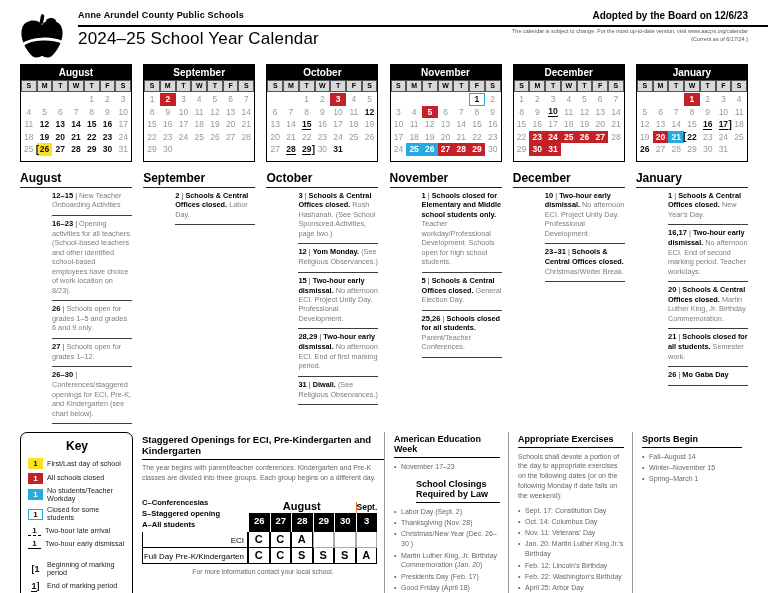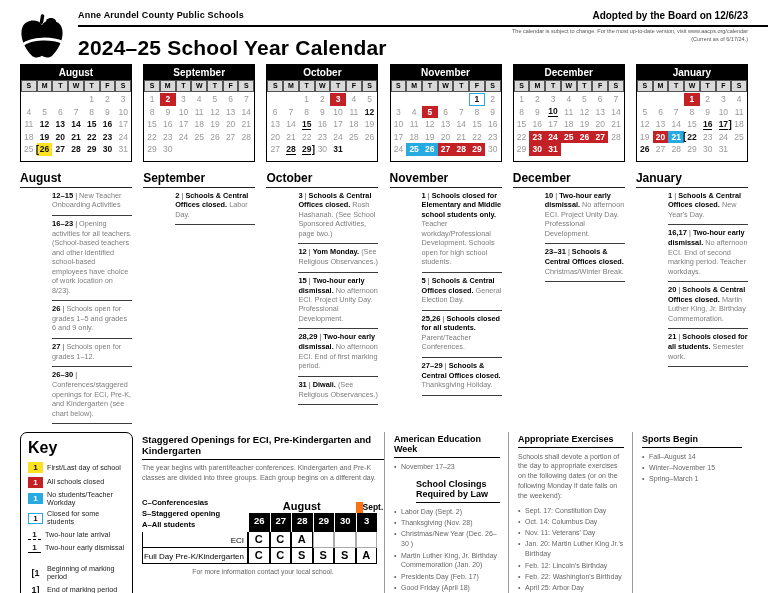--- a/index.html
+++ b/index.html
@@ -6,21 +6,21 @@
   html,body { width:768px; height:593px; background:#fff; overflow:hidden;
               font-family:"Liberation Sans", sans-serif; color:#000; }
   .page { position:relative; width:768px; height:593px; padding:0 20px; }
 
   
   .hdr { position:relative; height:62px; }
   .logo { position:absolute; left:-2px; top:12px; width:48px; height:50px; }
   .hdr-left { margin-left:58px; padding-top:10px; }
   .org { font-size:9px; font-weight:bold; letter-spacing:.2px; padding-bottom:3px; }
   .hdr-rule { position:absolute; left:58px; right:-20px; top:25px; border-top:2px solid #000; }
-  .title { font-size:21px; font-weight:bold; margin-top:13px; letter-spacing:.2px; }
+  .title { font-size:17px; font-weight:normal; margin-top:6px; letter-spacing:.2px; }
   .hdr-right { position:absolute; right:0; top:10px; text-align:right; }
   .adopted { font-size:10px; font-weight:bold; padding-bottom:6px; }
   .hnote { font-size:5.5px; color:#555; line-height:1.5; }
 
   
   .mrow { display:flex; justify-content:space-between; margin-top:2px; }
   .month { width:112px; border:1px solid #000; background:#fff; padding-bottom:5px; }
   .mtitle { background:#000; color:#fff; font-size:10px; font-weight:bold;
             text-align:center; padding:1.5px 0 2.5px; }
   .dowrow { display:grid; grid-template-columns:repeat(7,1fr); }
@@ -49,21 +49,21 @@
   .note { border-bottom:1px solid #3c3c3c; padding:3px 0 5px; font-size:7.3px;
           line-height:1.3; color:#7d7d7d;margin-left:32px; }
   .nd { color:#000; font-weight:bold; font-size:7.6px; }
   .nsep { color:#555; }
   .nb { color:#000; font-weight:bold; }
 
   
   .brow { display:flex; margin-top:8px; align-items:stretch; }
   .key { width:113px; border:1.5px solid #000; border-radius:7px; padding:6px 6px 6px 7px;
          flex:none; }
-  .key h2 { text-align:left; font-size:16px; font-weight:bold; margin-bottom:5px; }
+  .key h2 { text-align:center; font-size:12px; font-weight:bold; margin-bottom:5px; }
   .krow { display:flex; align-items:center; margin-bottom:3.5px; }
   .krow.kgap { margin-top:12px; }
   .ksw { flex:none; width:15px; height:11px; display:inline-flex; align-items:center;
          justify-content:center; font-size:8px; font-weight:bold; margin-right:4px; color:#111; }
   .ksw.yellow-box { background:#fbe122; }
   .ksw.red-box { background:#c42127; color:#fff; }
   .ksw.blue-box { background:#27aae1; color:#fff; }
   .ksw.outline-box { border:1.5px solid #27aae1; background:#fff; }
   .ksw.dashed-underline { border-bottom:1.2px dashed #000; height:10px; width:13px; }
   .ksw.solid-underline { border-bottom:1.2px solid #000; height:10px; width:13px; }
@@ -74,21 +74,21 @@
 
   .stag { width:242px; flex:none; margin-left:9px; padding-top:2px; }
   .stag h2 { font-size:9.5px; font-weight:bold; border-bottom:1.5px solid #000; padding-bottom:3px; }
   .stag .sdesc { font-size:7px; color:#666; line-height:1.35; margin-top:3px; }
   .stable { display:grid; grid-template-columns:106px repeat(6,21.5px);
             margin-top:15px; }
   .sleg { grid-column:1; grid-row:1 / span 2; align-self:end; font-size:7.6px;
           font-weight:bold; line-height:1.45; padding-bottom:2px; }
   .smon { grid-row:1; text-align:center; font-weight:bold; align-self:end; padding-bottom:1px; }
   .smon.aug { grid-column:2 / span 5; font-size:11px; }
-  .smon.sep { grid-column:7; font-size:8.5px; border-left:7px solid #f97316; }
+  .smon.sep { grid-column:7; font-size:8.5px; border-left:1px solid #f97316; }
   .sdate { grid-row:2; background:#000; color:#fff; font-size:9.5px; font-weight:bold;
            text-align:center; padding:2px 0; border-left:1px solid #fff; }
   .slabel { font-size:8px; text-align:right; padding:3px 3px 0 0; border:1px solid #000;
             border-top:none; display:flex; align-items:center; justify-content:flex-end; }
   .scell { border:1px solid #000; border-top:none; text-align:center; font-size:11px;
            font-weight:bold; padding:1.5px 0; }
   .scell.empty { border-color:#aaa; }
   .sfoot { text-align:center; font-size:6.8px; color:#666; margin-top:4px; }
 
   .bcol { padding:2px 8px 0 9px; }
@@ -818,33 +818,33 @@
         <div class="note"><span class="nd">12</span><span class="nsep"> | </span><span class="nb">Yom Monday. </span><span class="nt">(See Religious Observances.)</span></div>
         <div class="note"><span class="nd">15</span><span class="nsep"> | </span><span class="nb">Two-hour early dismissal. </span><span class="nt">No afternoon ECI. Project Unity Day. Professional Development.</span></div>
         <div class="note"><span class="nd">28,29</span><span class="nsep"> | </span><span class="nb">Two-hour early dismissal. </span><span class="nt">No afternoon ECI. End of first marking period.</span></div>
         <div class="note"><span class="nd">31</span><span class="nsep"> | </span><span class="nb">Diwali. </span><span class="nt">(See Religious Observances.)</span></div>
       </div>
       <div class="ncol">
         <h3>November</h3>
         <div class="note"><span class="nd">1</span><span class="nsep"> | </span><span class="nb">Schools closed for Elementary and Middle school students only. </span><span class="nt">Teacher workday/Professional Development. Schools open for high school students.</span></div>
         <div class="note"><span class="nd">5</span><span class="nsep"> | </span><span class="nb">Schools &amp; Central Offices closed. </span><span class="nt">General Election Day.</span></div>
         <div class="note"><span class="nd">25,26</span><span class="nsep"> | </span><span class="nb">Schools closed for all students. </span><span class="nt">Parent/Teacher Conferences.</span></div>
-        <div class="note"><span class="nd">27–29</span><span class="nsep"> | </span><span class="nb">Schools &amp; Central Offices closed. </span><span class="nt">Thanksgiving Holiday.</span></div>
       </div>
       <div class="ncol">
         <h3>December</h3>
         <div class="note"><span class="nd">10</span><span class="nsep"> | </span><span class="nb">Two-hour early dismissal. </span><span class="nt">No afternoon ECI. Project Unity Day. Professional Development.</span></div>
         <div class="note"><span class="nd">23–31</span><span class="nsep"> | </span><span class="nb">Schools &amp; Central Offices closed. </span><span class="nt">Christmas/Winter Break.</span></div>
       </div>
       <div class="ncol">
         <h3>January</h3>
         <div class="note"><span class="nd">1</span><span class="nsep"> | </span><span class="nb">Schools &amp; Central Offices closed. </span><span class="nt">New Year's Day.</span></div>
         <div class="note"><span class="nd">16,17</span><span class="nsep"> | </span><span class="nb">Two-hour early dismissal. </span><span class="nt">No afternoon ECI. End of second marking period. Teacher workdays.</span></div>
         <div class="note"><span class="nd">20</span><span class="nsep"> | </span><span class="nb">Schools &amp; Central Offices closed. </span><span class="nt">Martin Luther King, Jr. Birthday Commemoration.</span></div>
         <div class="note"><span class="nd">21</span><span class="nsep"> | </span><span class="nb">Schools closed for all students. </span><span class="nt">Semester work.</span></div>
+        <div class="note"><span class="nd">26</span><span class="nsep"> | </span><span class="nb">Mo Gaba Day </span></div>
       </div>
     </div>
 
   <div class="brow">
 
     <div class="key">
       <h2>Key</h2>
       <div id="key-items">
           <div class="krow">
             <span class="ksw yellow-box">1</span>

